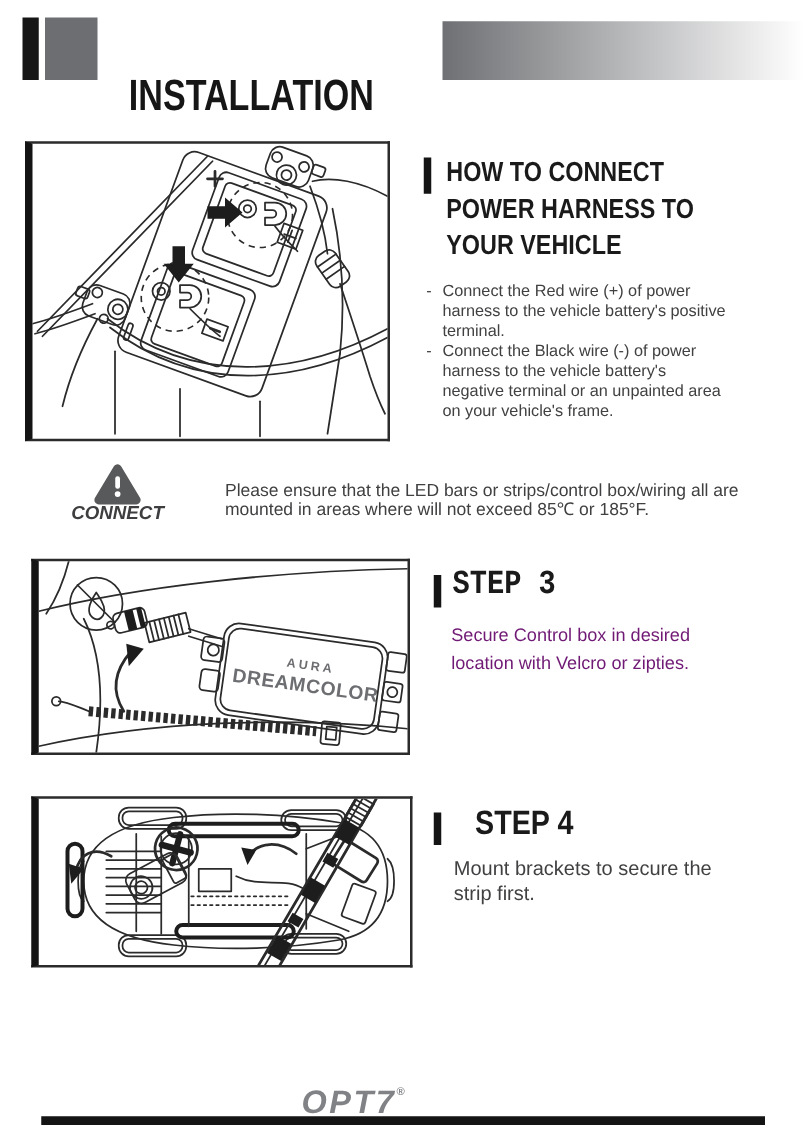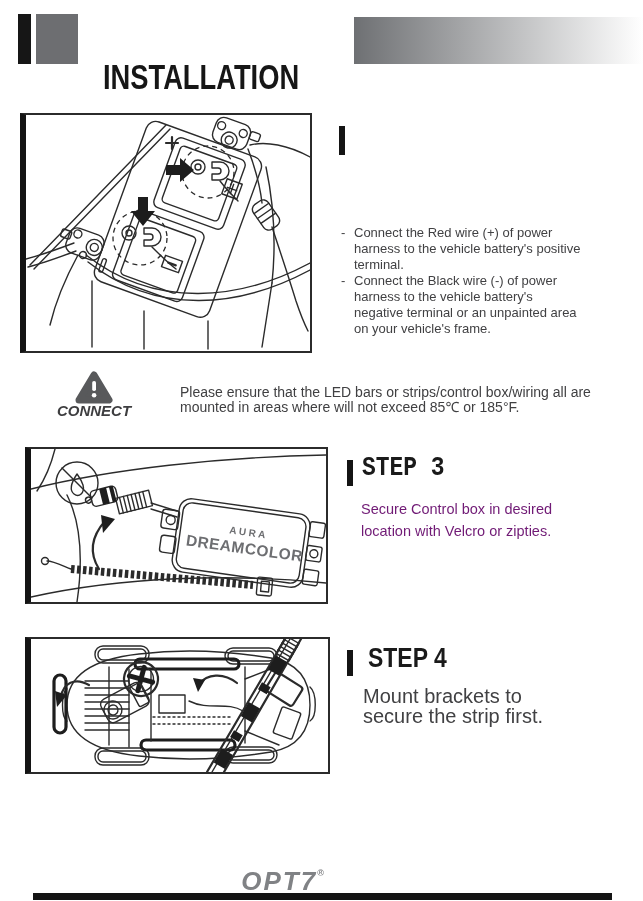--- a/index.html
+++ b/index.html
@@ -37,22 +37,22 @@
   .warn-label { left:52px; top:402px; width:84px; text-align:center;
                 font-size:15px; font-weight:bold; font-style:italic; color:#3e3e40; }
   .warn-text { left:180px; top:385px; width:445px; font-size:14px; font-weight:normal;
                color:#404042; line-height:15px; }
 
   
   .s3-bar { left:347px; top:460px; height:26px; }
   .s3-title { left:362px; top:453px; font-size:27px; font-weight:bold; color:#1a1a1a;font-family:Liberation Mono, monospace; }
   .s3-body { left:361px; top:498px; width:222px; font-size:14.5px; color:#701a75; line-height:22px; }
   .s4-bar { left:347px; top:650px; height:26px; }
-  .s4-title { left:368px; top:643px; font-size:27px; font-weight:bold; color:#1a1a1a; }
-  .s4-body { left:363px; top:686px; width:215px; font-size:20px; color:#414143; line-height:20px; }
+  .s4-title { left:380px; top:643px; font-size:27px; font-weight:bold; color:#1a1a1a; }
+  .s4-body { left:363px; top:686px; width:215px; font-size:16px; color:#414143; line-height:20px; }
 
   
   .footer-logo { left:0; top:866px; width:565px; text-align:center;
                  font-size:26px; font-weight:900; font-style:italic;
                  color:#808285; letter-spacing:2px; }
   .footer-logo sup { font-size:9px; font-style:normal; vertical-align:14px; letter-spacing:0; }
   .footer-bar { left:33px; top:893px; width:579px; height:7px; background:#141414; }
 
   
   .ln   { stroke:#2b2b2b; fill:none; stroke-width:1.4; stroke-linecap:round; stroke-linejoin:round; }
@@ -152,20 +152,27 @@
         <path class="ln" d="M66,166 V232"></path>
         <path class="ln" d="M118,196 V234"></path>
         <path class="ln" d="M182,206 V234"></path>
         <path class="ln" d="M240,52 C248,90 250,130 246,168"></path>
         <path class="ln" d="M246,168 L236,232"></path>
       </g>
     </svg>
   </div>
 
   <div class="abs vbar pw-bar"></div>
+  <div class="abs pw-head">
+    <span class="condensed85">
+      <span style="display:block">HOW TO CONNECT</span>
+      <span style="display:block">POWER HARNESS TO</span>
+      <span style="display:block">YOUR VEHICLE</span>
+    </span>
+  </div>
   <div class="abs pw-bullets">
     <div class="bullet">
       <span class="dash">-</span>
       <span>Connect the Red wire (+) of power harness to the vehicle battery's positive terminal.</span>
     </div>
     <div class="bullet">
       <span class="dash">-</span>
       <span>Connect the Black wire (-) of power harness to the vehicle battery's negative terminal or an unpainted area on your vehicle's frame.</span>
     </div>
   </div>

